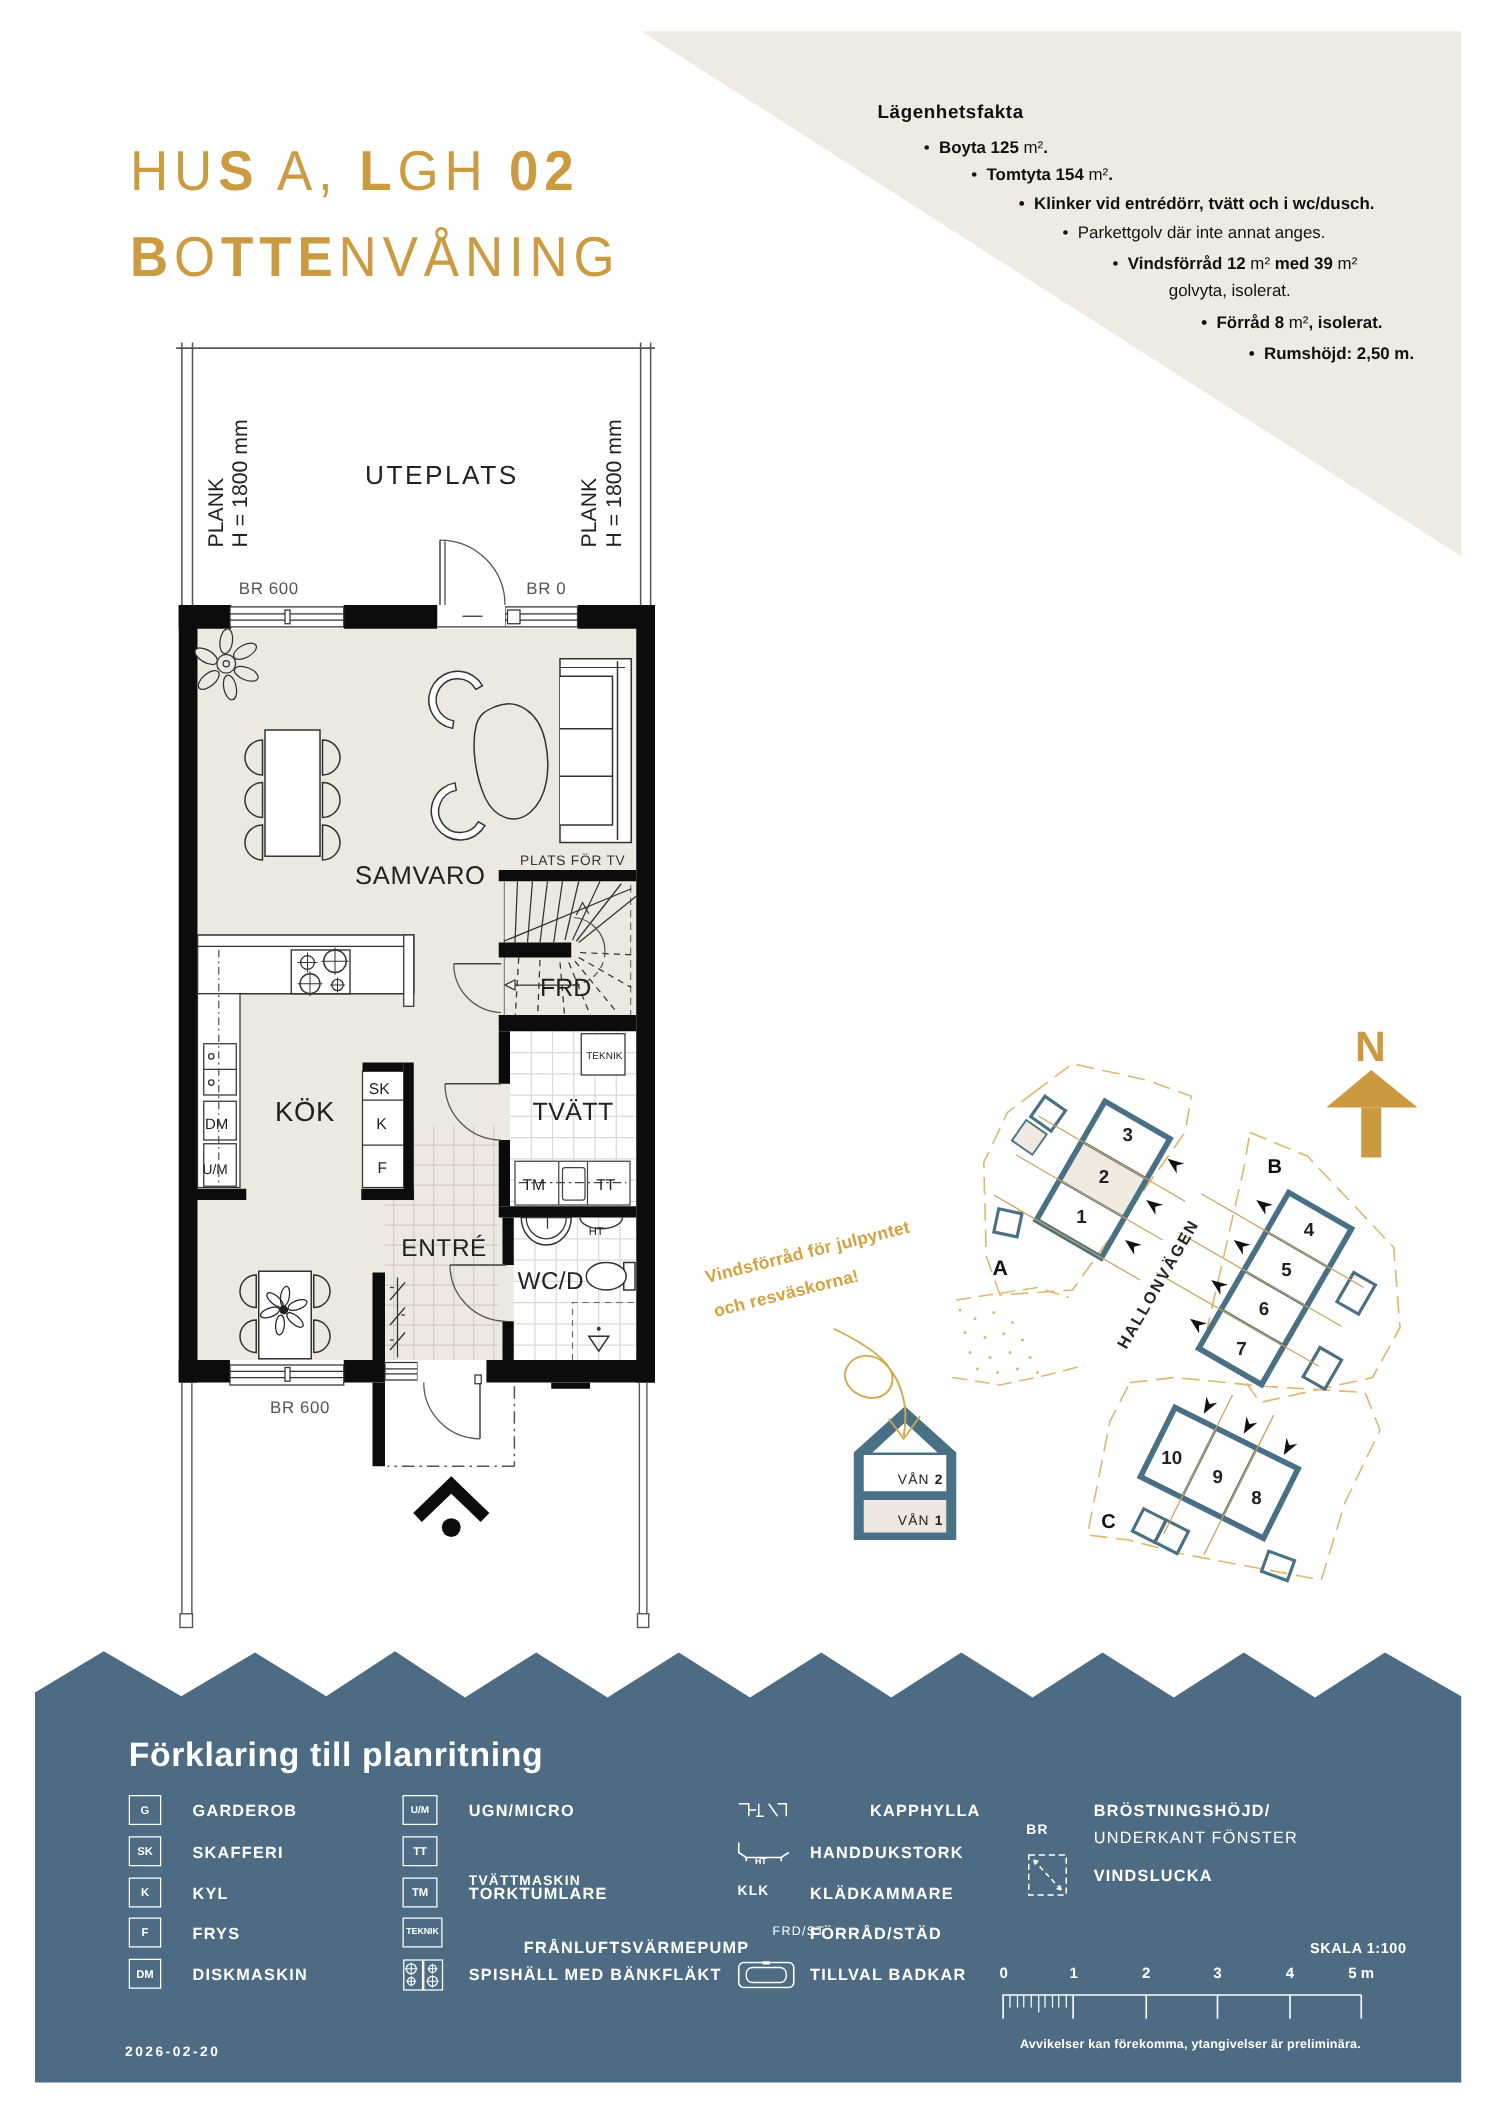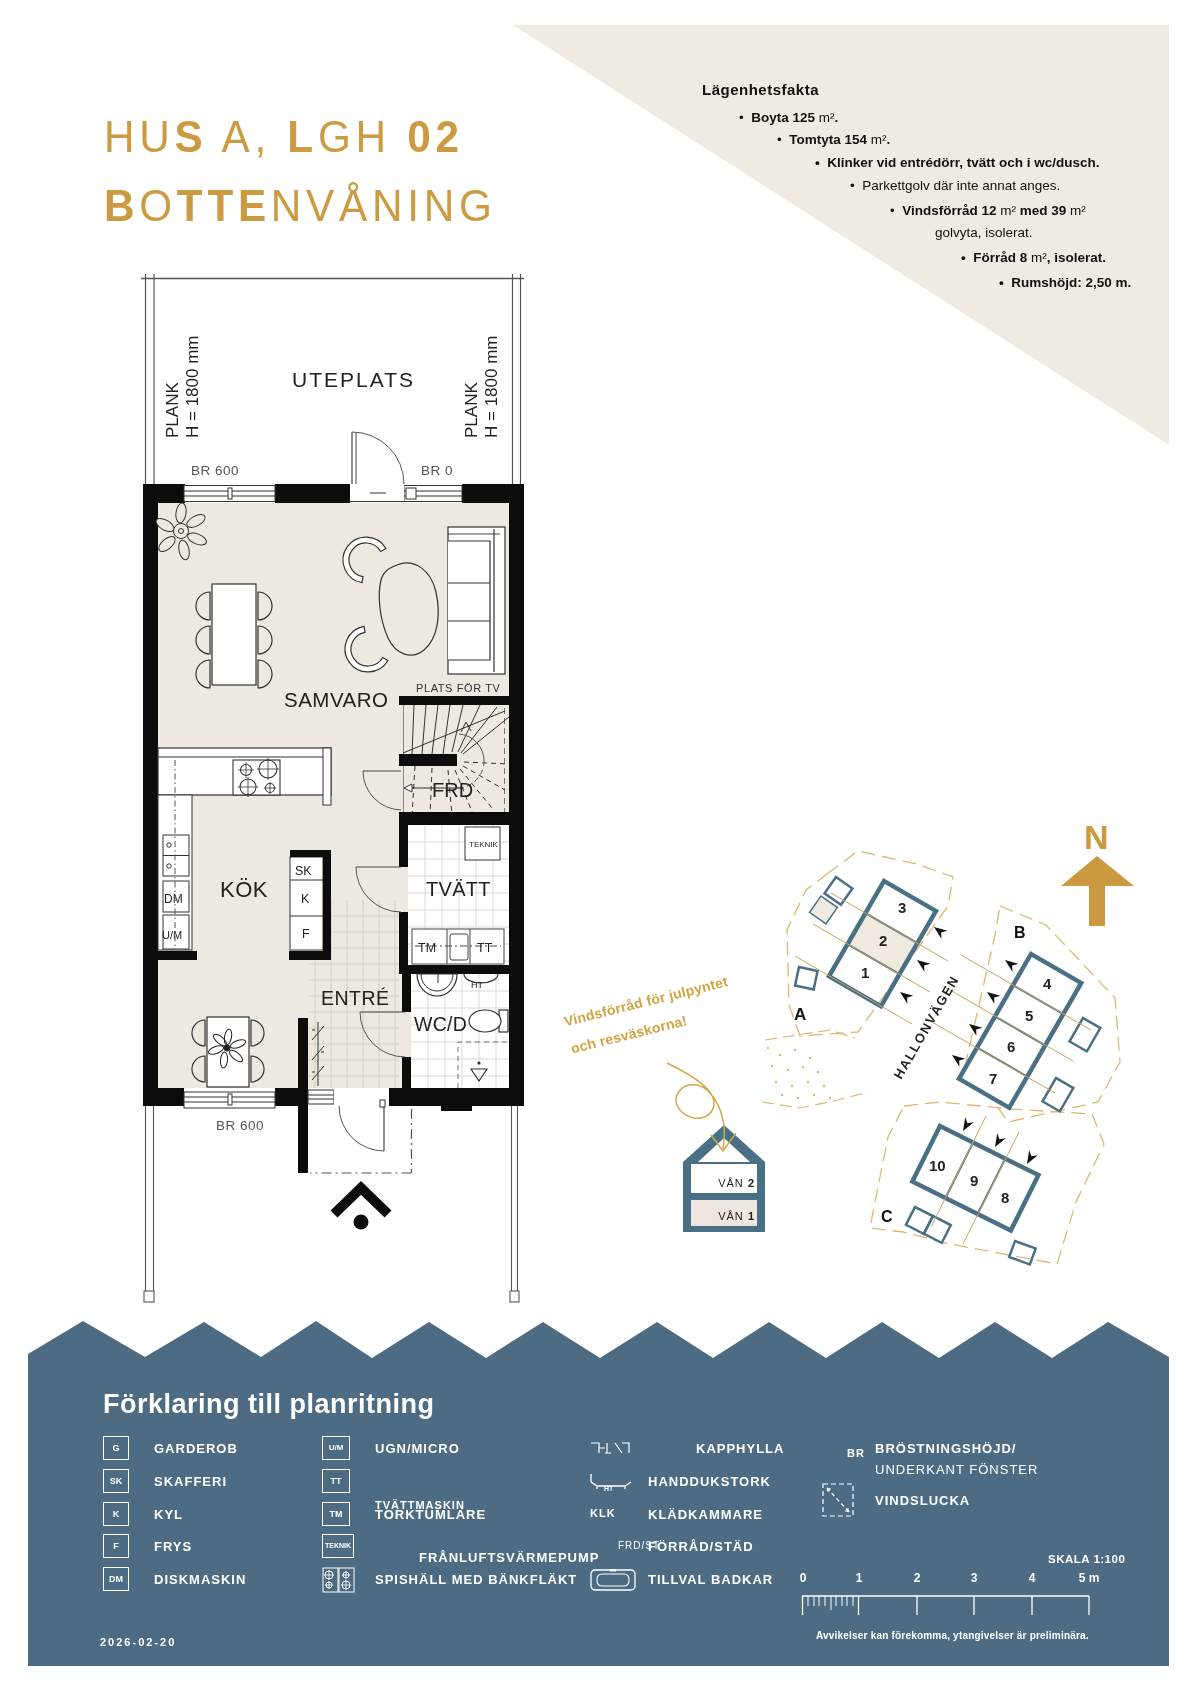--- a/index.html
+++ b/index.html
@@ -718,21 +718,21 @@
   <svg style="position:absolute;left:0;top:133px" width="46" height="22" viewBox="0 0 46 22" stroke="#fff" fill="none">
     <rect x="1" y="1" width="44" height="20" rx="4" stroke-width="1.3"></rect>
     <rect x="7" y="5" width="32" height="12" rx="5" stroke-width="1.1"></rect>
     <path d="M20,1 h6" stroke-width="3"></path>
   </svg>
   <div style="position:absolute;left:58px;top:136px;font-size:13px;font-weight:bold;letter-spacing:1px;white-space:nowrap;">TILLVAL BADKAR</div>
 </div>
 
 <div class="abs" style="left:821px;top:1436px;color:#fff;">
 
-  <div style="position:absolute;left:0;top:11px;font-size:11px;font-weight:bold;letter-spacing:1px;margin-left:26px;">BR</div>
+  <div style="position:absolute;left:0;top:22px;font-size:11px;font-weight:bold;letter-spacing:1px;">BR</div>
   <div style="position:absolute;left:54px;top:5px;font-size:13px;font-weight:bold;letter-spacing:1px;white-space:nowrap;">BRÖSTNINGSHÖJD/</div>
   <div style="position:absolute;left:54px;top:26px;font-size:13px;font-weight:normal;letter-spacing:1px;white-space:nowrap;">UNDERKANT FÖNSTER</div>
 
   <svg style="position:absolute;left:0;top:46px" width="34" height="36" viewBox="0 0 34 36" stroke="#fff" fill="none">
     <rect x="2" y="2" width="30" height="32" stroke-dasharray="5,3" stroke-width="1.2"></rect>
     <path d="M6,6 L28,30 M28,30 l-6,-2 m6,2 l-2,-6 M6,6 l6,2 m-6,-2 l2,6" stroke-width="1.2" stroke-dasharray="4,3"></path>
   </svg>
   <div style="position:absolute;left:54px;top:57px;font-size:13px;font-weight:bold;letter-spacing:1px;white-space:nowrap;">VINDSLUCKA</div>
 </div>
 

